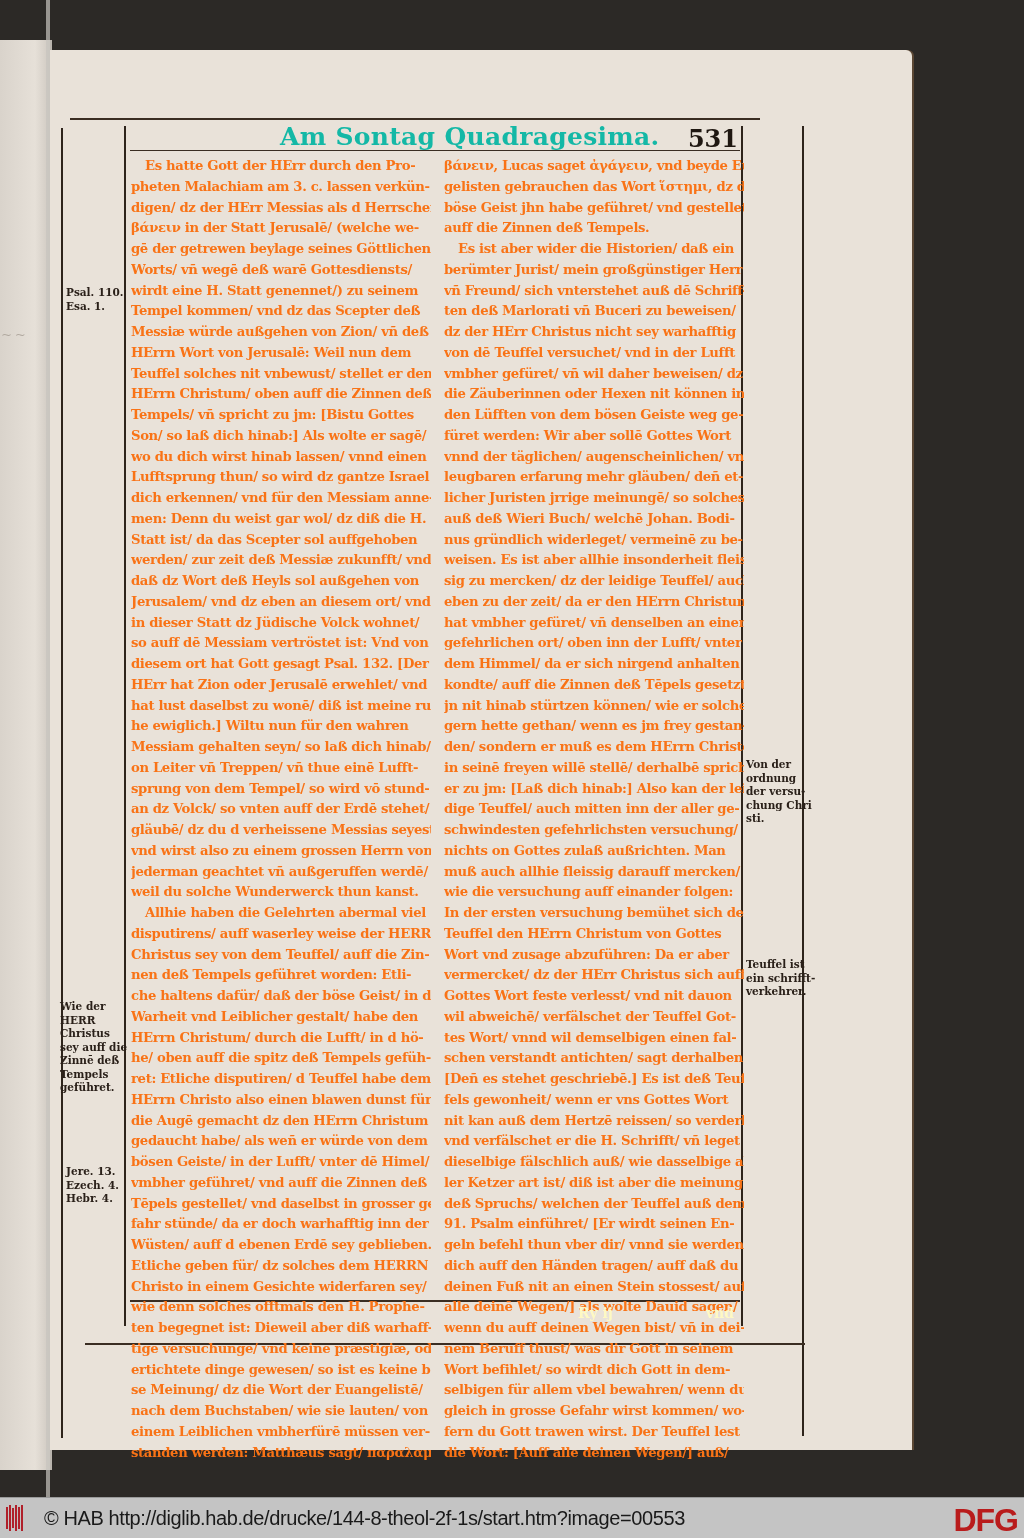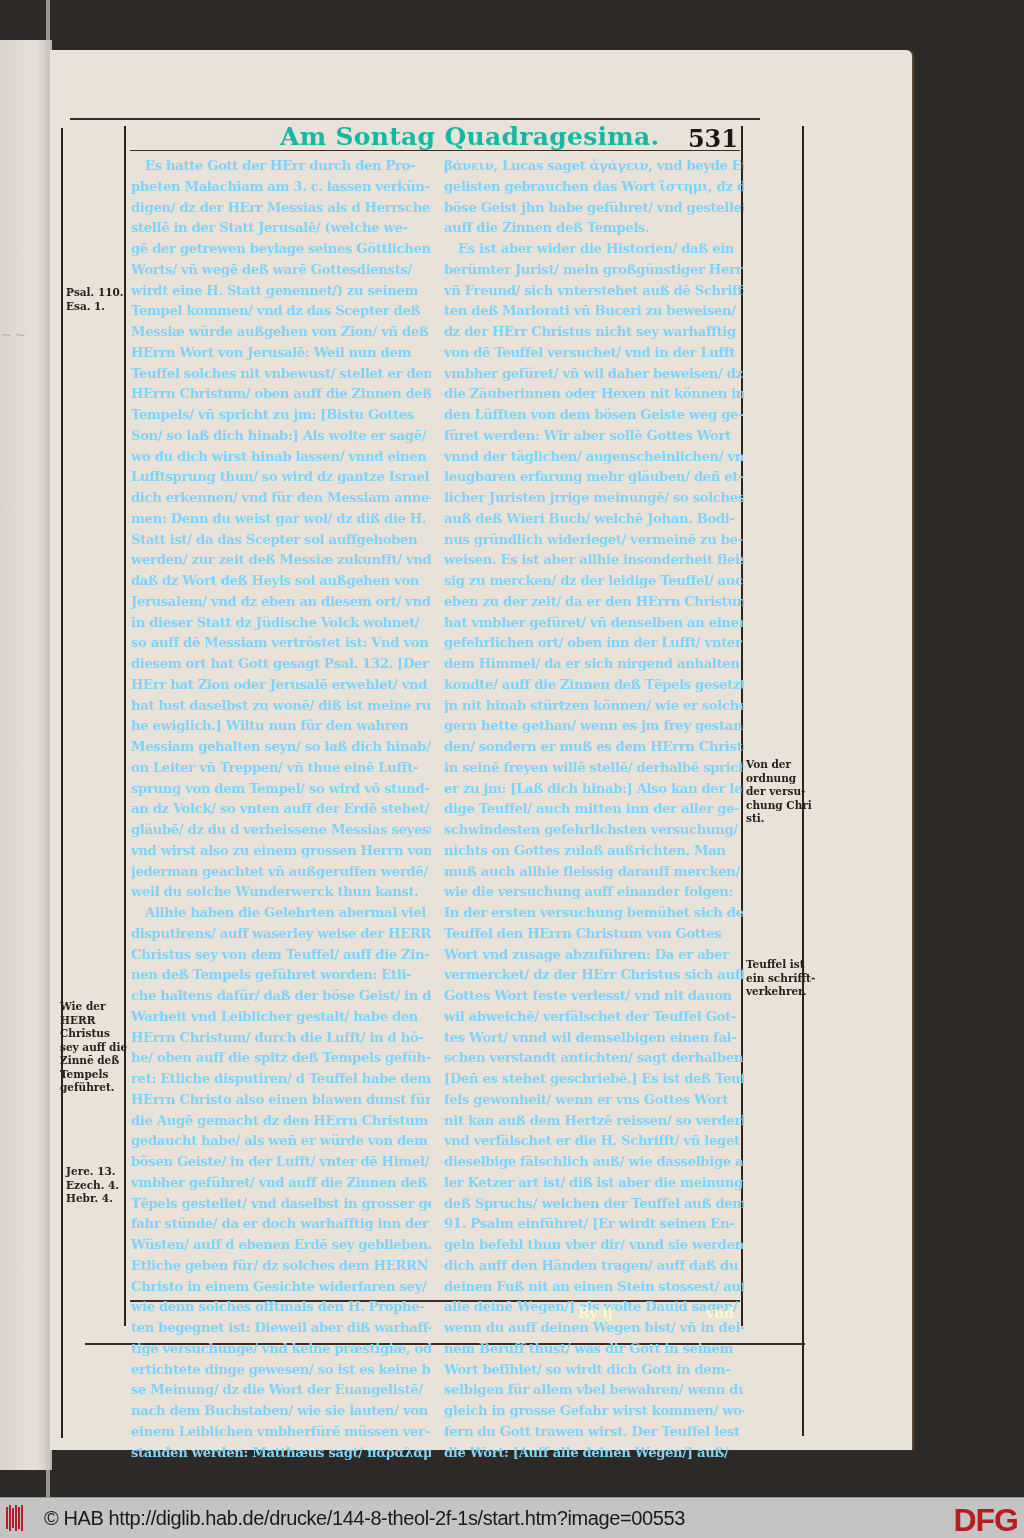--- a/index.html
+++ b/index.html
@@ -38,21 +38,21 @@
     position: absolute; left: 150px; top: 2px; font-size: 25px; color: #14b8a6;
     font-family: "DejaVu Serif", serif; font-weight: bold; letter-spacing: 0.3px;
   }
   .header-page {
     position: absolute; right: 2px; top: 4px; font-size: 24px; color: #1f1711; font-weight: bold;
   }
 
   .col {
     position: absolute; top: 156px; width: 300px;
     font-family: "DejaVu Serif", serif; font-size: 13.2px; font-weight: bold;
-    color: #7dd3fc; line-height: 20.75px; letter-spacing: -0.35px;
+    color: #f97316; line-height: 20.75px; letter-spacing: -0.35px;
   }
   .col-left { left: 131px; }
   .col-right { left: 444px; }
   .line { white-space: nowrap; overflow: hidden; text-align: justify; height: 20.75px; }
   .indent { padding-left: 14px; }
 
   .margin-note {
     position: absolute; font-family: "DejaVu Serif", serif; font-weight: bold;
     font-size: 10.5px; line-height: 13.5px; color: #2a2019;
   }
@@ -106,21 +106,21 @@
 
 <div class="header">
   <span class="header-title">Am Sontag Quadragesima.</span>
   <span class="header-page">531</span>
 </div>
 
 <div class="col col-left" id="col-left">
     <div class="line indent">Es hatte Gott der HErr durch den Pro-</div>
     <div class="line">pheten Malachiam am 3. c. lassen verkün-</div>
     <div class="line">digen/ dz der HErr Messias als d Herrscher/</div>
-    <div class="line">stellē in der Statt Jerusalē/ (welche we-</div>
+    <div class="line">βάνειν in der Statt Jerusalē/ (welche we-</div>
     <div class="line">gē der getrewen beylage seines Göttlichen</div>
     <div class="line">Worts/ vñ wegē deß warē Gottesdiensts/</div>
     <div class="line">wirdt eine H. Statt genennet/) zu seinem</div>
     <div class="line">Tempel kommen/ vnd dz das Scepter deß</div>
     <div class="line">Messiæ würde außgehen von Zion/ vñ deß</div>
     <div class="line">HErrn Wort von Jerusalē: Weil nun dem</div>
     <div class="line">Teuffel solches nit vnbewust/ stellet er den</div>
     <div class="line">HErrn Christum/ oben auff die Zinnen deß</div>
     <div class="line">Tempels/ vñ spricht zu jm: [Bistu Gottes</div>
     <div class="line">Son/ so laß dich hinab:] Als wolte er sagē/</div>

